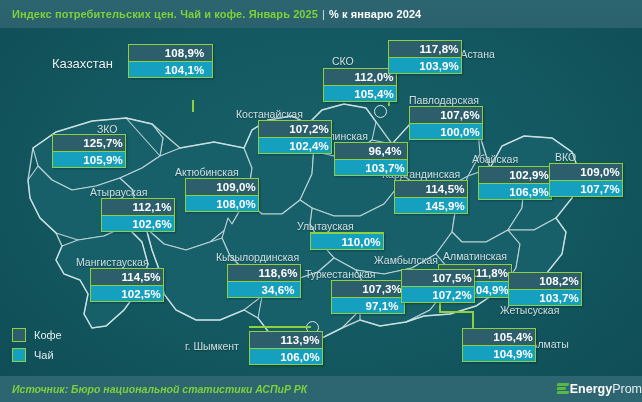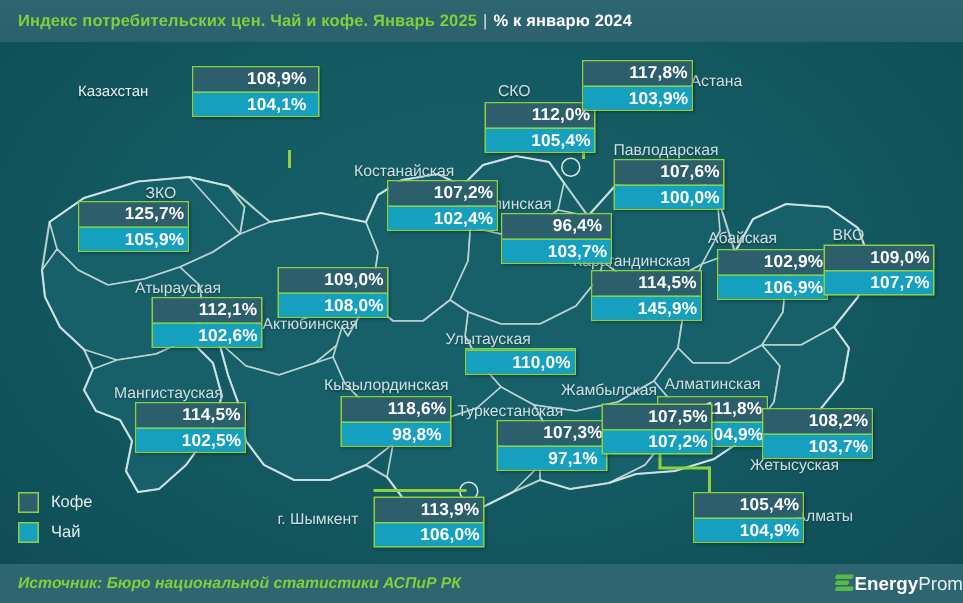--- a/index.html
+++ b/index.html
@@ -49,21 +49,21 @@
   .vbox{position:absolute;border:1.2px solid #8ed13f;box-sizing:border-box;
         box-shadow:1px 1px 2px rgba(0,0,0,.30);}
   .vcell{height:16px;line-height:16px;text-align:center;font-size:11.5px;font-weight:bold;
          color:#ffffff;letter-spacing:.1px;white-space:nowrap;box-sizing:border-box;padding-left:28px;}
   .vcell.coffee{background:#2c5f6b;}
   .vcell.tea{background:#15a0c0;border-top:1.2px solid #8ed13f;}
 
   
   .rlabel{position:absolute;font-size:10.5px;color:#cfe0e2;white-space:nowrap;
           text-shadow:0 1px 1px rgba(0,0,0,.35);}
-  .rlabel.big{font-size:10px;color:#e8f1f2;font-weight:normal;}
+  .rlabel.big{font-size:13px;color:#e8f1f2;font-weight:normal;}
 
   
   .conn{position:absolute;background:#8ed13f;}
 
   
   .citydot{position:absolute;width:13px;height:13px;border-radius:50%;
            border:1.6px solid #d7e6e8;background:transparent;box-sizing:border-box;}
 
   
   .legend{position:absolute;left:12px;bottom:34px;}
@@ -134,21 +134,21 @@
     <div class="conn" style="left:388px;top:46px;width:1.6px;height:32px;"></div>
     <div class="conn" style="left:439px;top:262px;width:1.6px;height:22px;"></div>
     <div class="conn" style="left:472px;top:283px;width:1.6px;height:17px;"></div>
     <div class="conn" style="left:439px;top:283px;width:34px;height:1.6px;"></div>
     <div class="conn" style="left:249px;top:298px;width:62px;height:1.6px;"></div>
     <div class="conn" style="left:192px;top:72px;width:1.6px;height:12px;"></div>
 
     <div class="rlabel big" style="left:52px;top:28px;">Казахстан</div>
     <div class="rlabel" style="left:97px;top:95px;">ЗКО</div>
     <div class="rlabel" style="left:90px;top:158px;">Атырауская</div>
-    <div class="rlabel" style="left:175px;top:138px;margin-top:44px;">Актюбинская</div>
+    <div class="rlabel" style="left:175px;top:138px;">Актюбинская</div>
     <div class="rlabel" style="left:76px;top:228px;">Мангистауская</div>
     <div class="rlabel" style="left:236px;top:80px;">Костанайская</div>
     <div class="rlabel" style="left:332px;top:27px;">СКО</div>
     <div class="rlabel" style="left:304px;top:102px;">Акмолинская</div>
     <div class="rlabel" style="left:452px;top:20px;">г. Астана</div>
     <div class="rlabel" style="left:409px;top:66px;">Павлодарская</div>
     <div class="rlabel" style="left:382px;top:140px;">Карагандинская</div>
     <div class="rlabel" style="left:297px;top:192px;">Улытауская</div>
     <div class="rlabel" style="left:472px;top:125px;">Абайская</div>
     <div class="rlabel" style="left:555px;top:123px;">ВКО</div>
@@ -234,21 +234,21 @@
       <div class="vcell tea">104,9%</div>
     </div>
 
     <div class="vbox" style="left:508px;top:244px;width:74px;">
       <div class="vcell coffee">108,2%</div>
       <div class="vcell tea">103,7%</div>
     </div>
 
     <div class="vbox" style="left:227px;top:236px;width:74px;">
       <div class="vcell coffee">118,6%</div>
-      <div class="vcell tea">98,8%</div>
+      <div class="vcell tea">34,6%</div>
     </div>
 
     <div class="vbox" style="left:331px;top:252px;width:74px;">
       <div class="vcell coffee">107,3%</div>
       <div class="vcell tea">97,1%</div>
     </div>
 
     <div class="vbox" style="left:401px;top:241px;width:74px;">
       <div class="vcell coffee">107,5%</div>
       <div class="vcell tea">107,2%</div>

